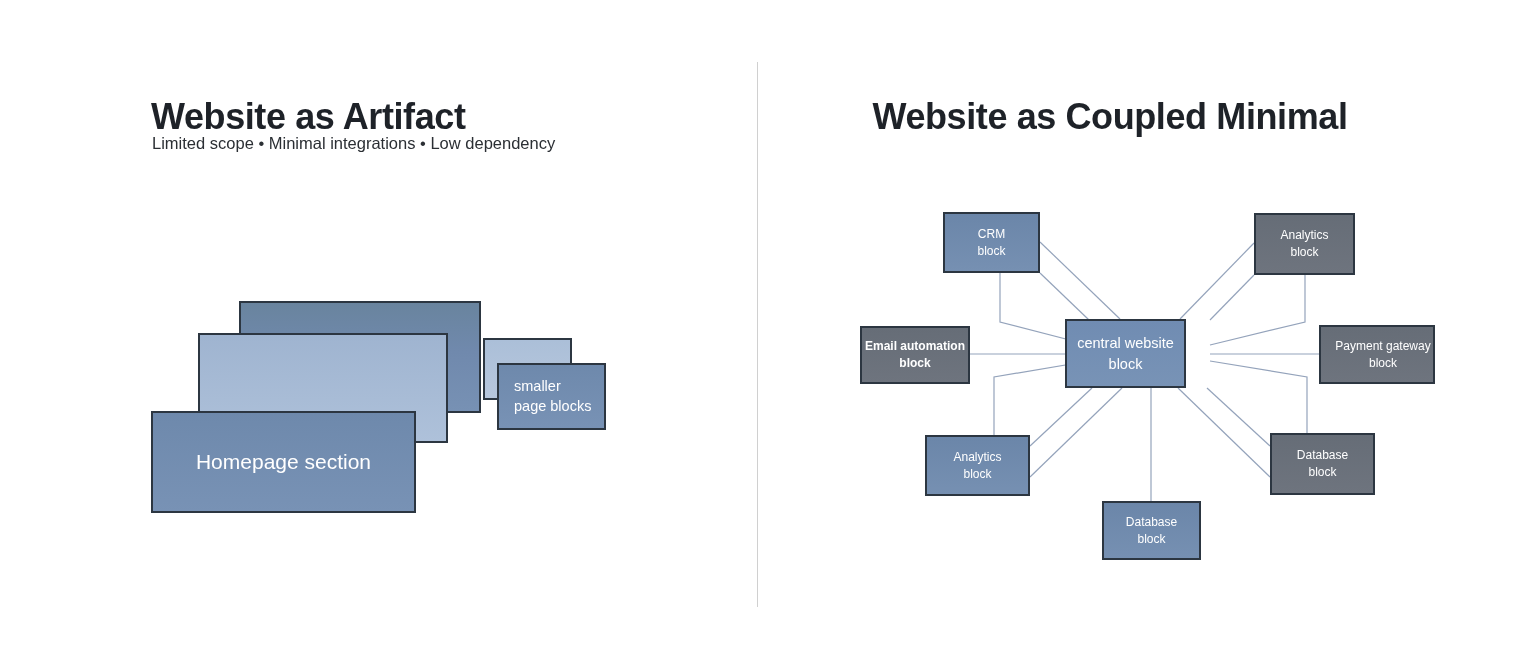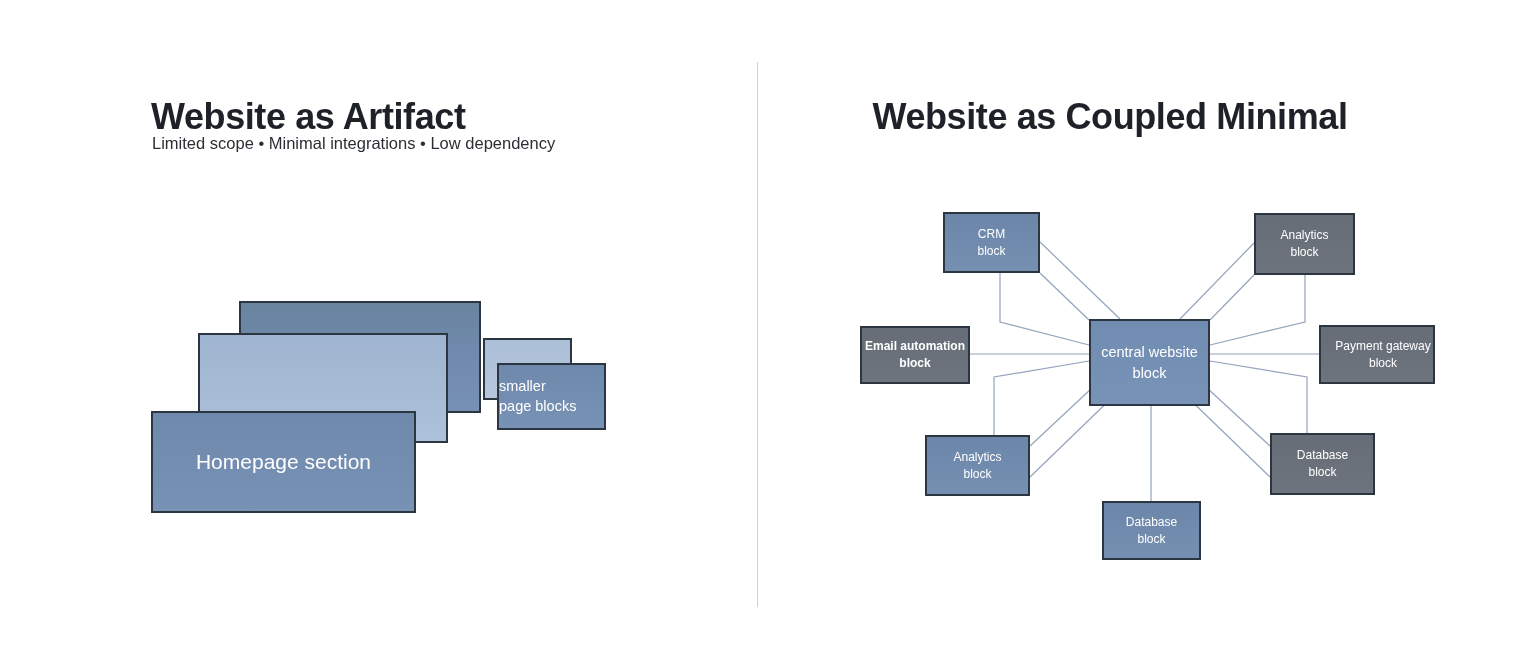--- a/index.html
+++ b/index.html
@@ -64,40 +64,41 @@
   .rect-side-back{
     left:483px; top:338px; width:89px; height:62px;
     background:linear-gradient(180deg,#abbfd8 0%,#b7c7dd 100%);
     z-index:1;
   }
   .rect-side-front{
     left:497px; top:363px; width:109px; height:67px;
     background:linear-gradient(180deg,#6e89ac 0%,#7892b5 100%);
     z-index:3;
     display:flex;align-items:center;
+    padding-left:15px;
     color:#fff;font-size:14.5px;line-height:1.35;
     white-space:pre-line;
   }
   
   svg.edges{left:0;top:0;z-index:1;pointer-events:none;}
   .node{
     border:2px solid var(--block-border);
     display:flex;align-items:center;justify-content:center;
     text-align:center;
     color:#fff;font-size:12px;line-height:1.4;
     white-space:pre-line;
     z-index:2;
   }
   .node.blue{background:linear-gradient(180deg,#6b86a9 0%,#7690b2 100%);}
   .node.central{background:linear-gradient(180deg,#708cb2 0%,#7893b6 100%);background-color:#7490b4;font-size:14.5px;}
   .node.gray{background:linear-gradient(180deg,#666d77 0%,#6e747e 100%);}
   .n-crm{left:943px;top:212px;width:97px;height:61px;}
   .n-analytics-top{left:1254px;top:213px;width:101px;height:62px;}
   .n-email{left:860px;top:326px;width:110px;height:58px;font-weight:bold;}
-  .n-central{left:1089px;top:319px;width:121px;height:87px;}
+  .n-central{left:1065px;top:319px;width:121px;height:69px;}
   .n-payment{left:1319px;top:325px;width:116px;height:59px;padding-left:12px;}
   .n-analytics-bottom{left:925px;top:435px;width:105px;height:61px;}
   .n-database-bottom{left:1102px;top:501px;width:99px;height:59px;}
   .n-database-right{left:1270px;top:433px;width:105px;height:62px;}
   .left-title{left:151px;top:96px;}
   .left-subtitle{left:152px;top:134px;}
   .right-header{left:860px;top:96px;width:500px;text-align:center;}
   .right-subtitle1{margin-top:9px;}
   .right-subtitle2{margin-top:1px;}
 </style>

